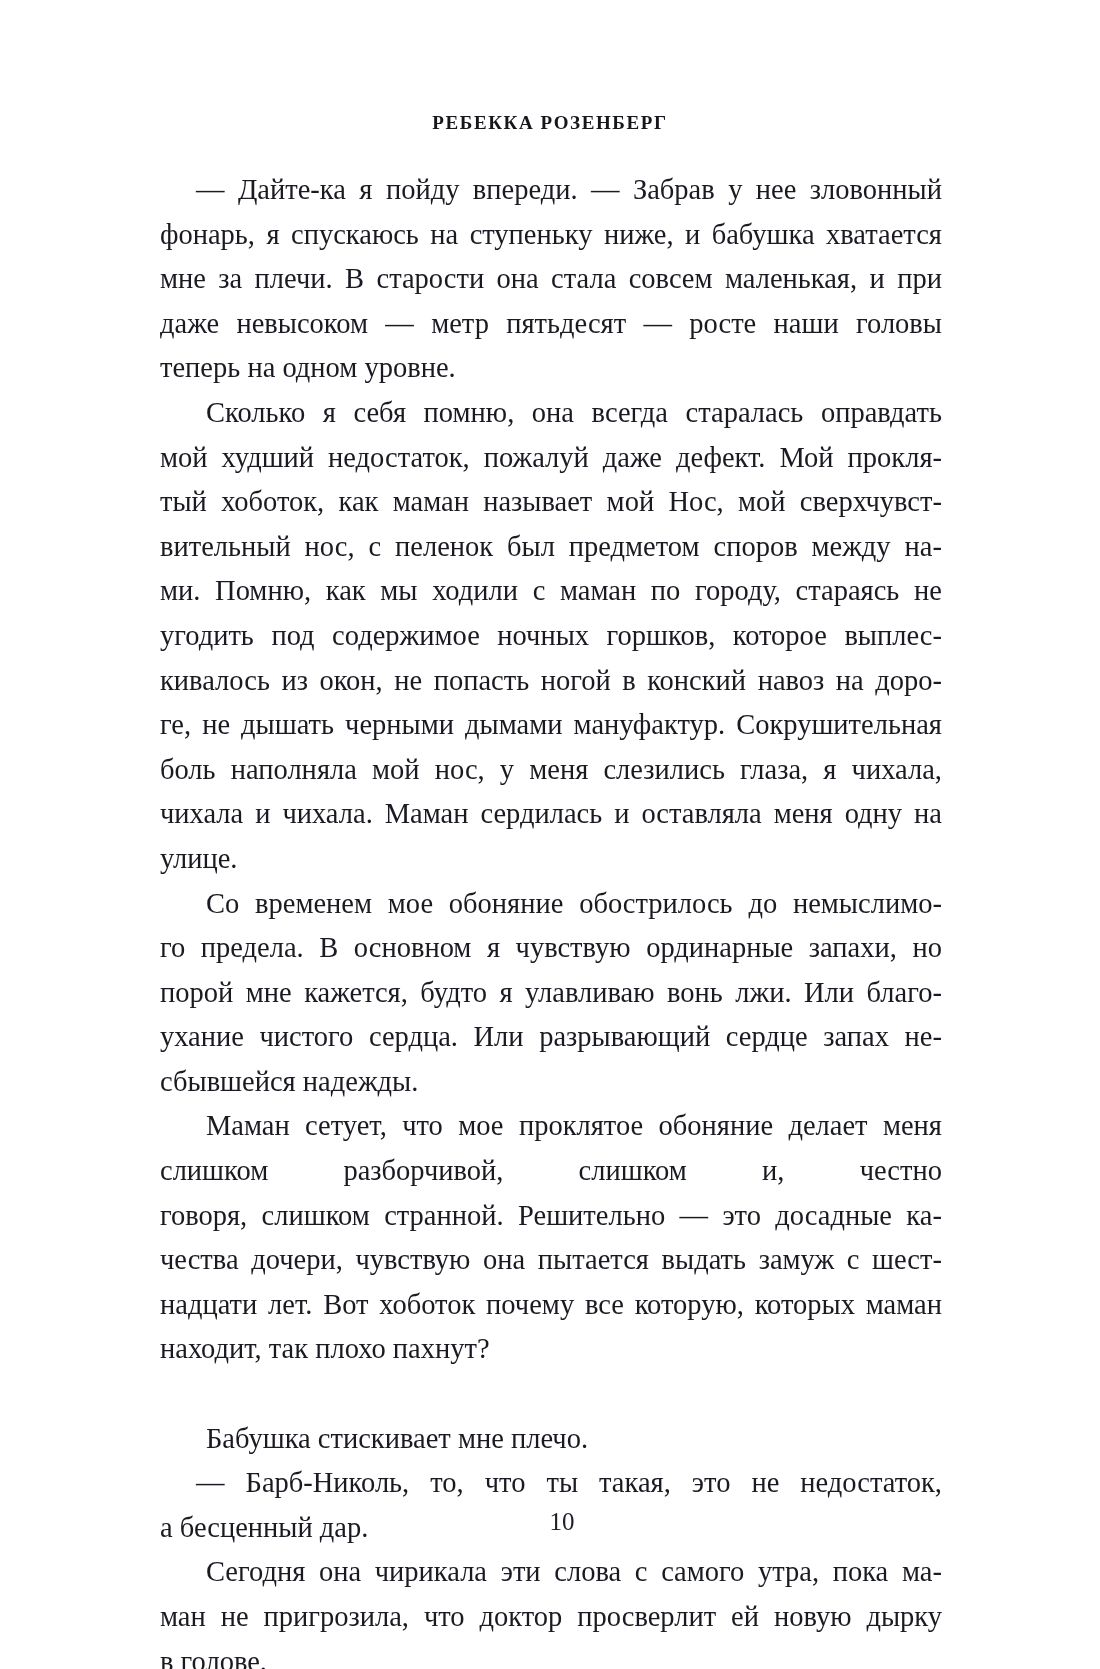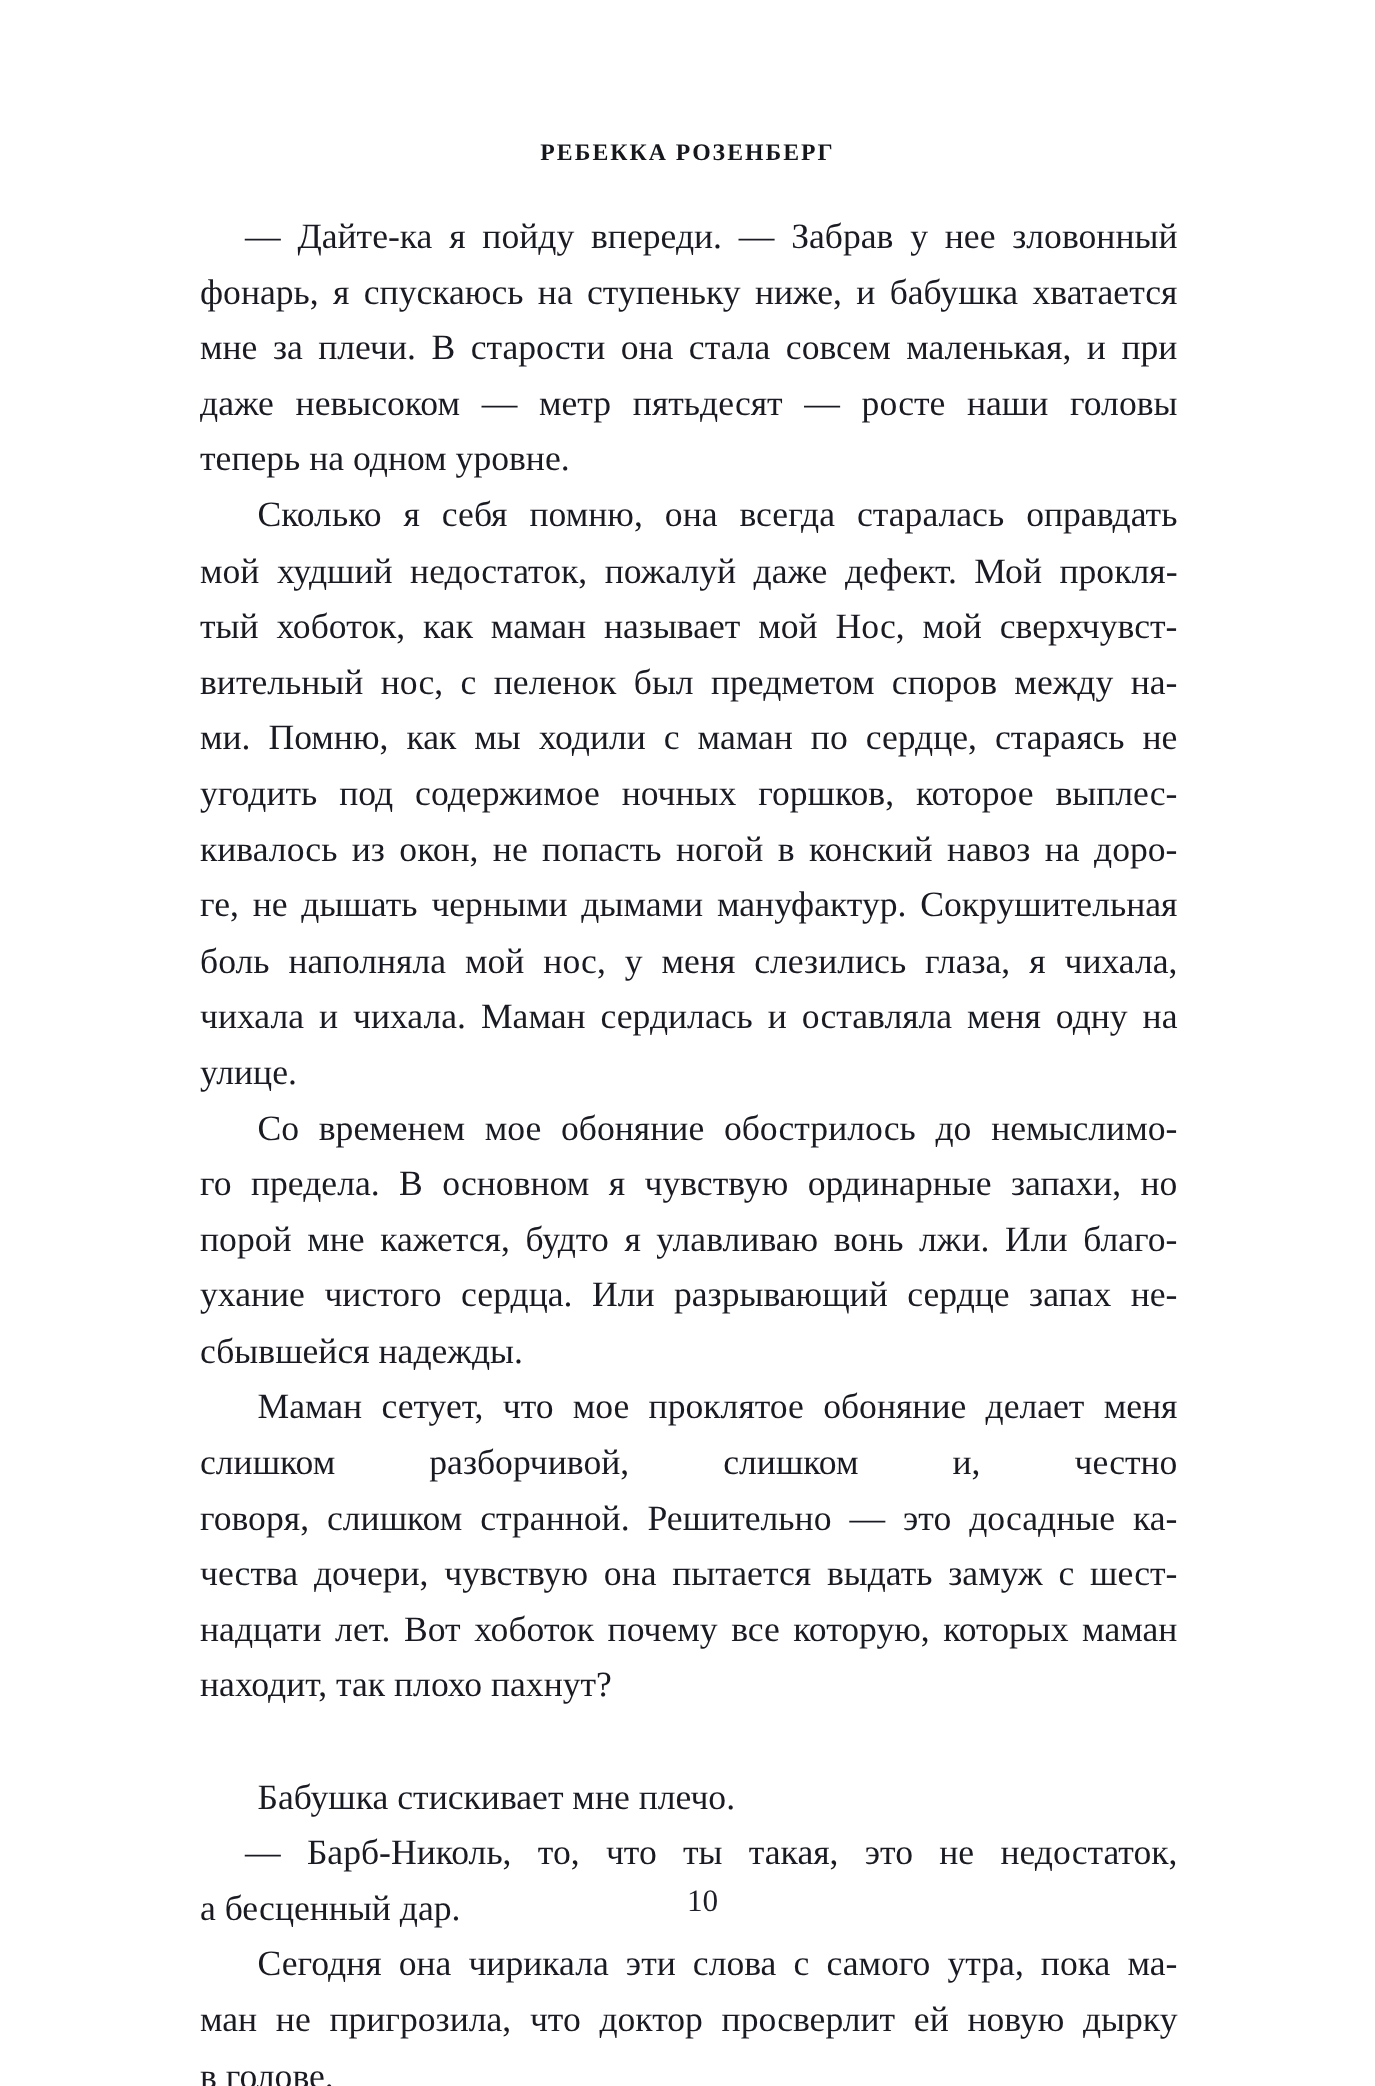--- a/index.html
+++ b/index.html
@@ -105,21 +105,21 @@
         <div class="line just"><span class="w">фонарь,</span><span class="w">я</span><span class="w">спускаюсь</span><span class="w">на</span><span class="w">ступеньку</span><span class="w">ниже,</span><span class="w">и</span><span class="w">бабушка</span><span class="w">хватается</span></div>
         <div class="line just"><span class="w">мне</span><span class="w">за</span><span class="w">плечи.</span><span class="w">В</span><span class="w">старости</span><span class="w">она</span><span class="w">стала</span><span class="w">совсем</span><span class="w">маленькая,</span><span class="w">и</span><span class="w">при</span></div>
         <div class="line just"><span class="w">даже</span><span class="w">невысоком</span><span class="w">—</span><span class="w">метр</span><span class="w">пятьдесят</span><span class="w">—</span><span class="w">росте</span><span class="w">наши</span><span class="w">головы</span></div>
         <div class="line flush">теперь на одном уровне.</div>
       </div>
       <div class="para">
         <div class="line just indent"><span class="w">Сколько</span><span class="w">я</span><span class="w">себя</span><span class="w">помню,</span><span class="w">она</span><span class="w">всегда</span><span class="w">старалась</span><span class="w">оправдать</span></div>
         <div class="line just"><span class="w">мой</span><span class="w">худший</span><span class="w">недостаток,</span><span class="w">пожалуй</span><span class="w">даже</span><span class="w">дефект.</span><span class="w">Мой</span><span class="w">прокля-</span></div>
         <div class="line just"><span class="w">тый</span><span class="w">хоботок,</span><span class="w">как</span><span class="w">маман</span><span class="w">называет</span><span class="w">мой</span><span class="w">Нос,</span><span class="w">мой</span><span class="w">сверхчувст-</span></div>
         <div class="line just"><span class="w">вительный</span><span class="w">нос,</span><span class="w">с</span><span class="w">пеленок</span><span class="w">был</span><span class="w">предметом</span><span class="w">споров</span><span class="w">между</span><span class="w">на-</span></div>
-        <div class="line just"><span class="w">ми.</span><span class="w">Помню,</span><span class="w">как</span><span class="w">мы</span><span class="w">ходили</span><span class="w">с</span><span class="w">маман</span><span class="w">по</span><span class="w">сердце,</span><span class="w">стараясь</span><span class="w">не</span></div>
+        <div class="line just"><span class="w">ми.</span><span class="w">Помню,</span><span class="w">как</span><span class="w">мы</span><span class="w">ходили</span><span class="w">с</span><span class="w">маман</span><span class="w">по</span><span class="w">городу,</span><span class="w">стараясь</span><span class="w">не</span></div>
         <div class="line just"><span class="w">угодить</span><span class="w">под</span><span class="w">содержимое</span><span class="w">ночных</span><span class="w">горшков,</span><span class="w">которое</span><span class="w">выплес-</span></div>
         <div class="line just"><span class="w">кивалось</span><span class="w">из</span><span class="w">окон,</span><span class="w">не</span><span class="w">попасть</span><span class="w">ногой</span><span class="w">в</span><span class="w">конский</span><span class="w">навоз</span><span class="w">на</span><span class="w">доро-</span></div>
         <div class="line just"><span class="w">ге,</span><span class="w">не</span><span class="w">дышать</span><span class="w">черными</span><span class="w">дымами</span><span class="w">мануфактур.</span><span class="w">Сокрушительная</span></div>
         <div class="line just"><span class="w">боль</span><span class="w">наполняла</span><span class="w">мой</span><span class="w">нос,</span><span class="w">у</span><span class="w">меня</span><span class="w">слезились</span><span class="w">глаза,</span><span class="w">я</span><span class="w">чихала,</span></div>
         <div class="line just"><span class="w">чихала</span><span class="w">и</span><span class="w">чихала.</span><span class="w">Маман</span><span class="w">сердилась</span><span class="w">и</span><span class="w">оставляла</span><span class="w">меня</span><span class="w">одну</span><span class="w">на</span></div>
         <div class="line flush">улице.</div>
       </div>
       <div class="para">
         <div class="line just indent"><span class="w">Со</span><span class="w">временем</span><span class="w">мое</span><span class="w">обоняние</span><span class="w">обострилось</span><span class="w">до</span><span class="w">немыслимо-</span></div>
         <div class="line just"><span class="w">го</span><span class="w">предела.</span><span class="w">В</span><span class="w">основном</span><span class="w">я</span><span class="w">чувствую</span><span class="w">ординарные</span><span class="w">запахи,</span><span class="w">но</span></div>

